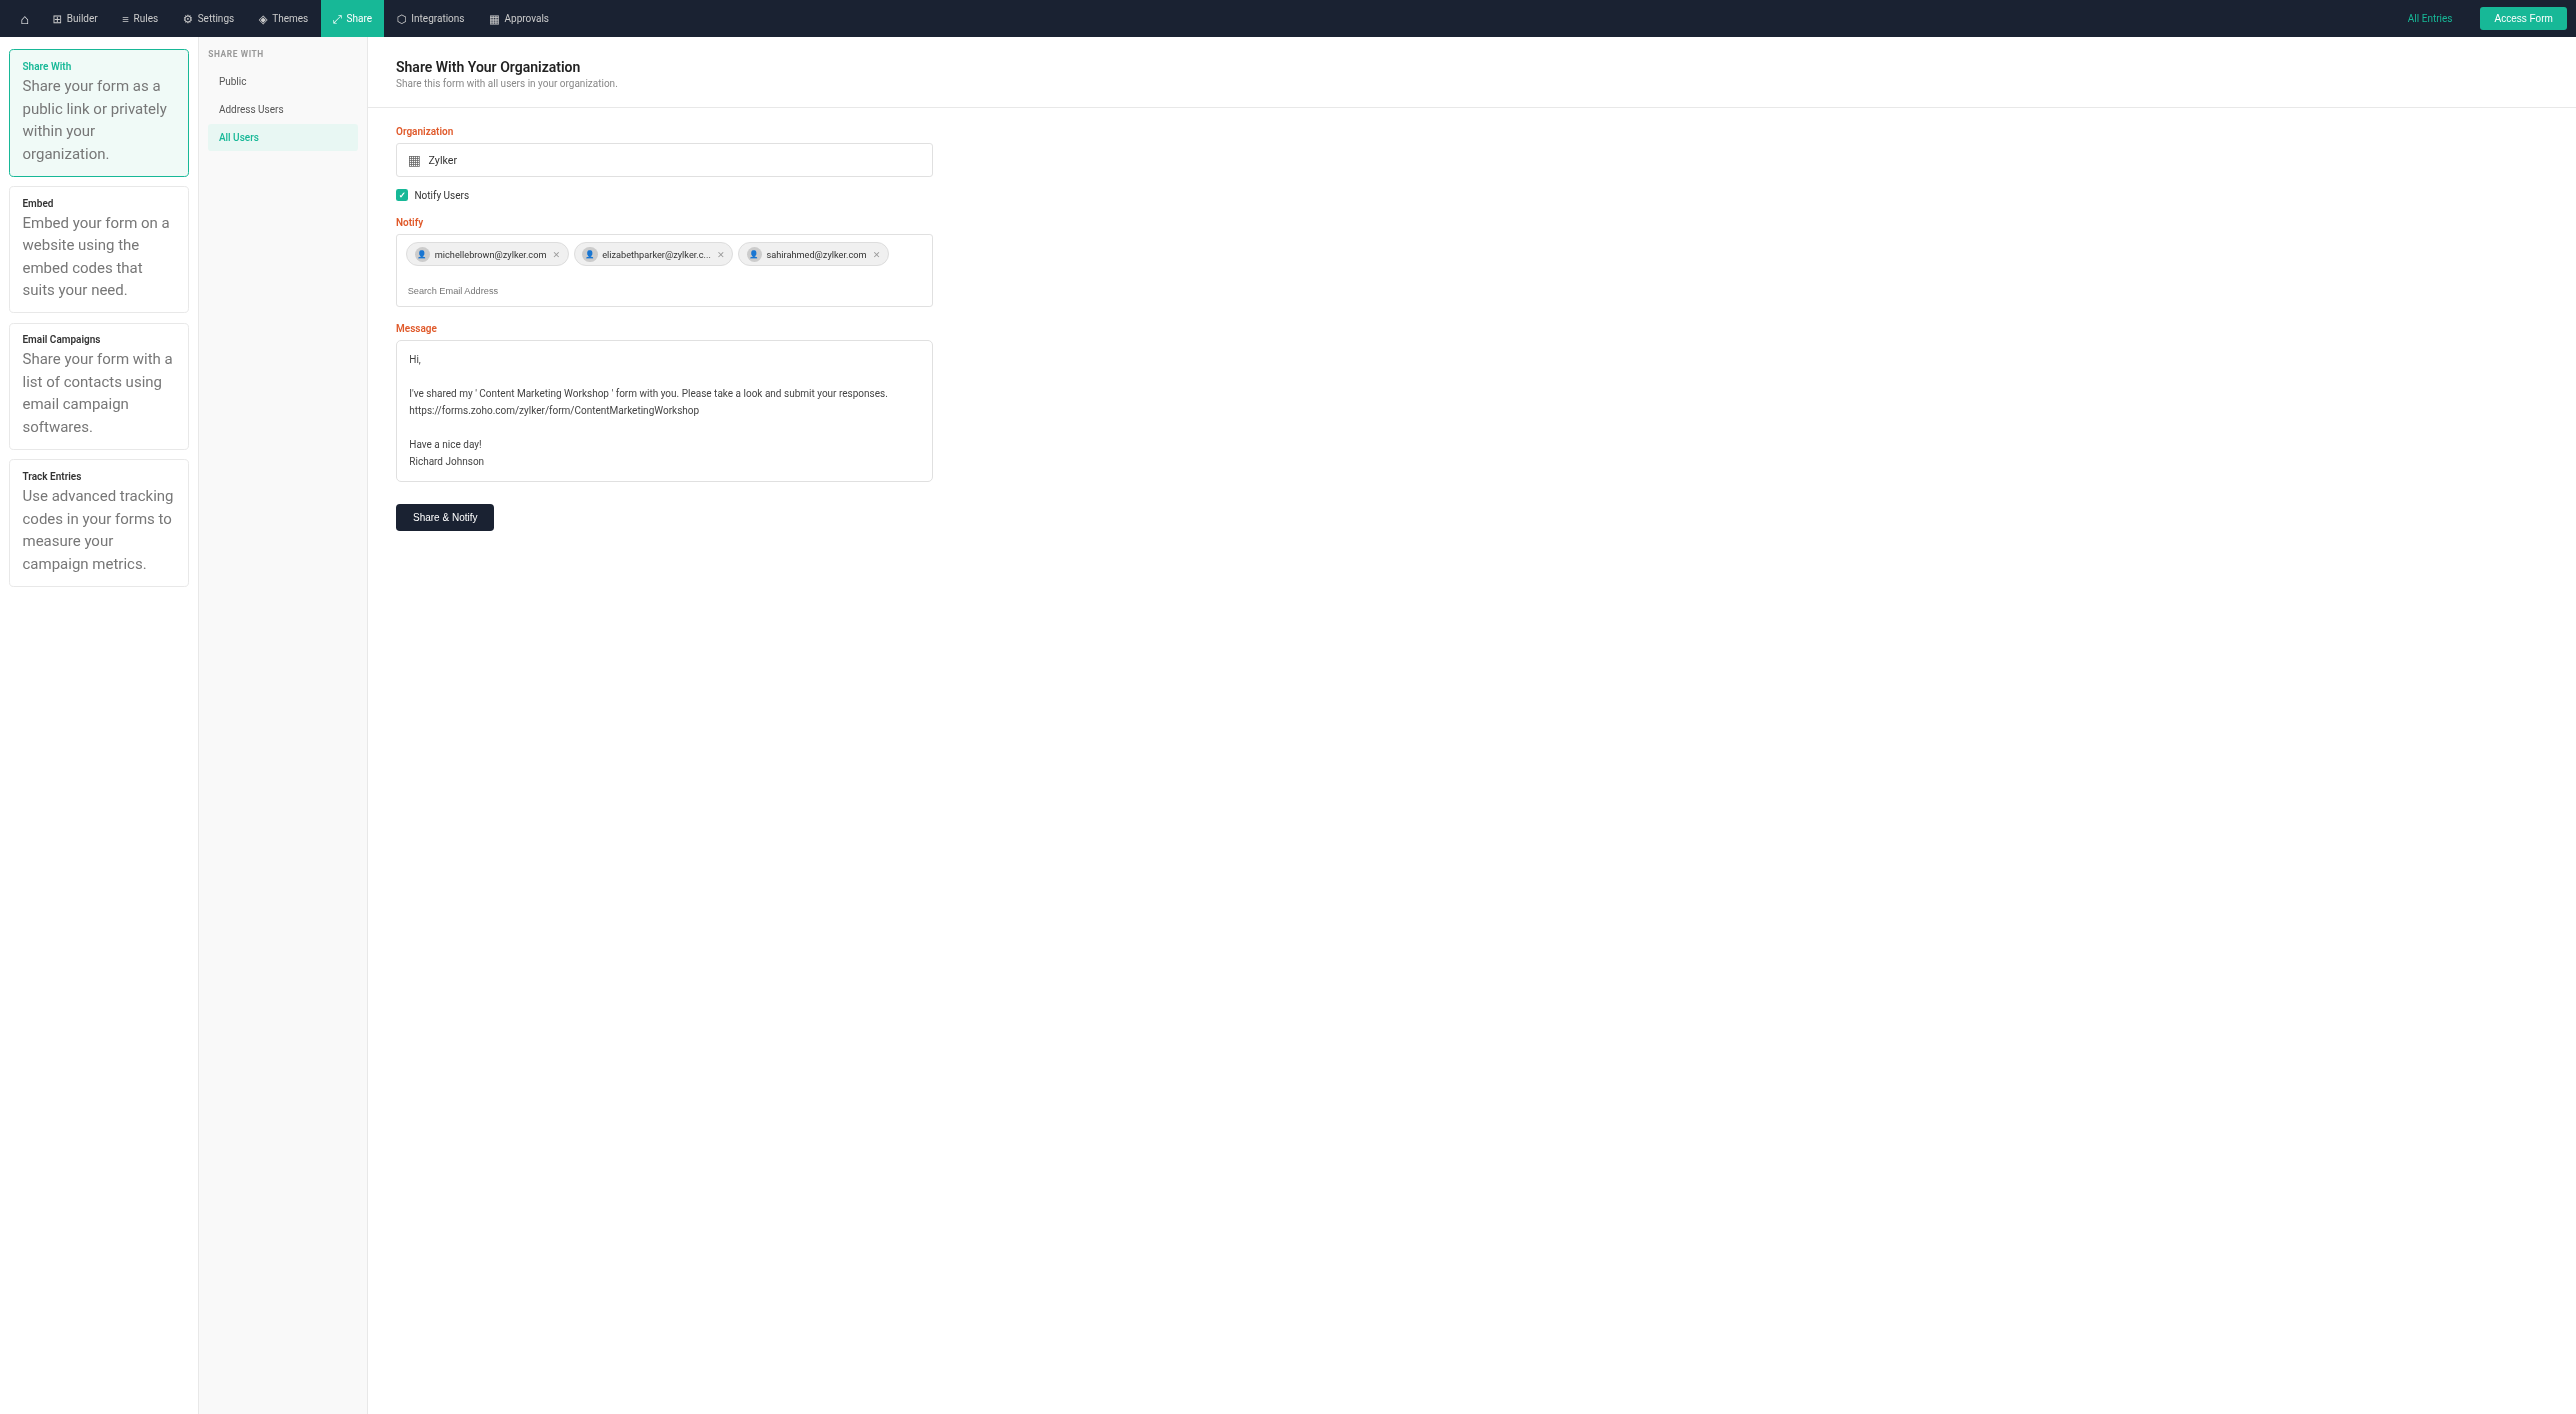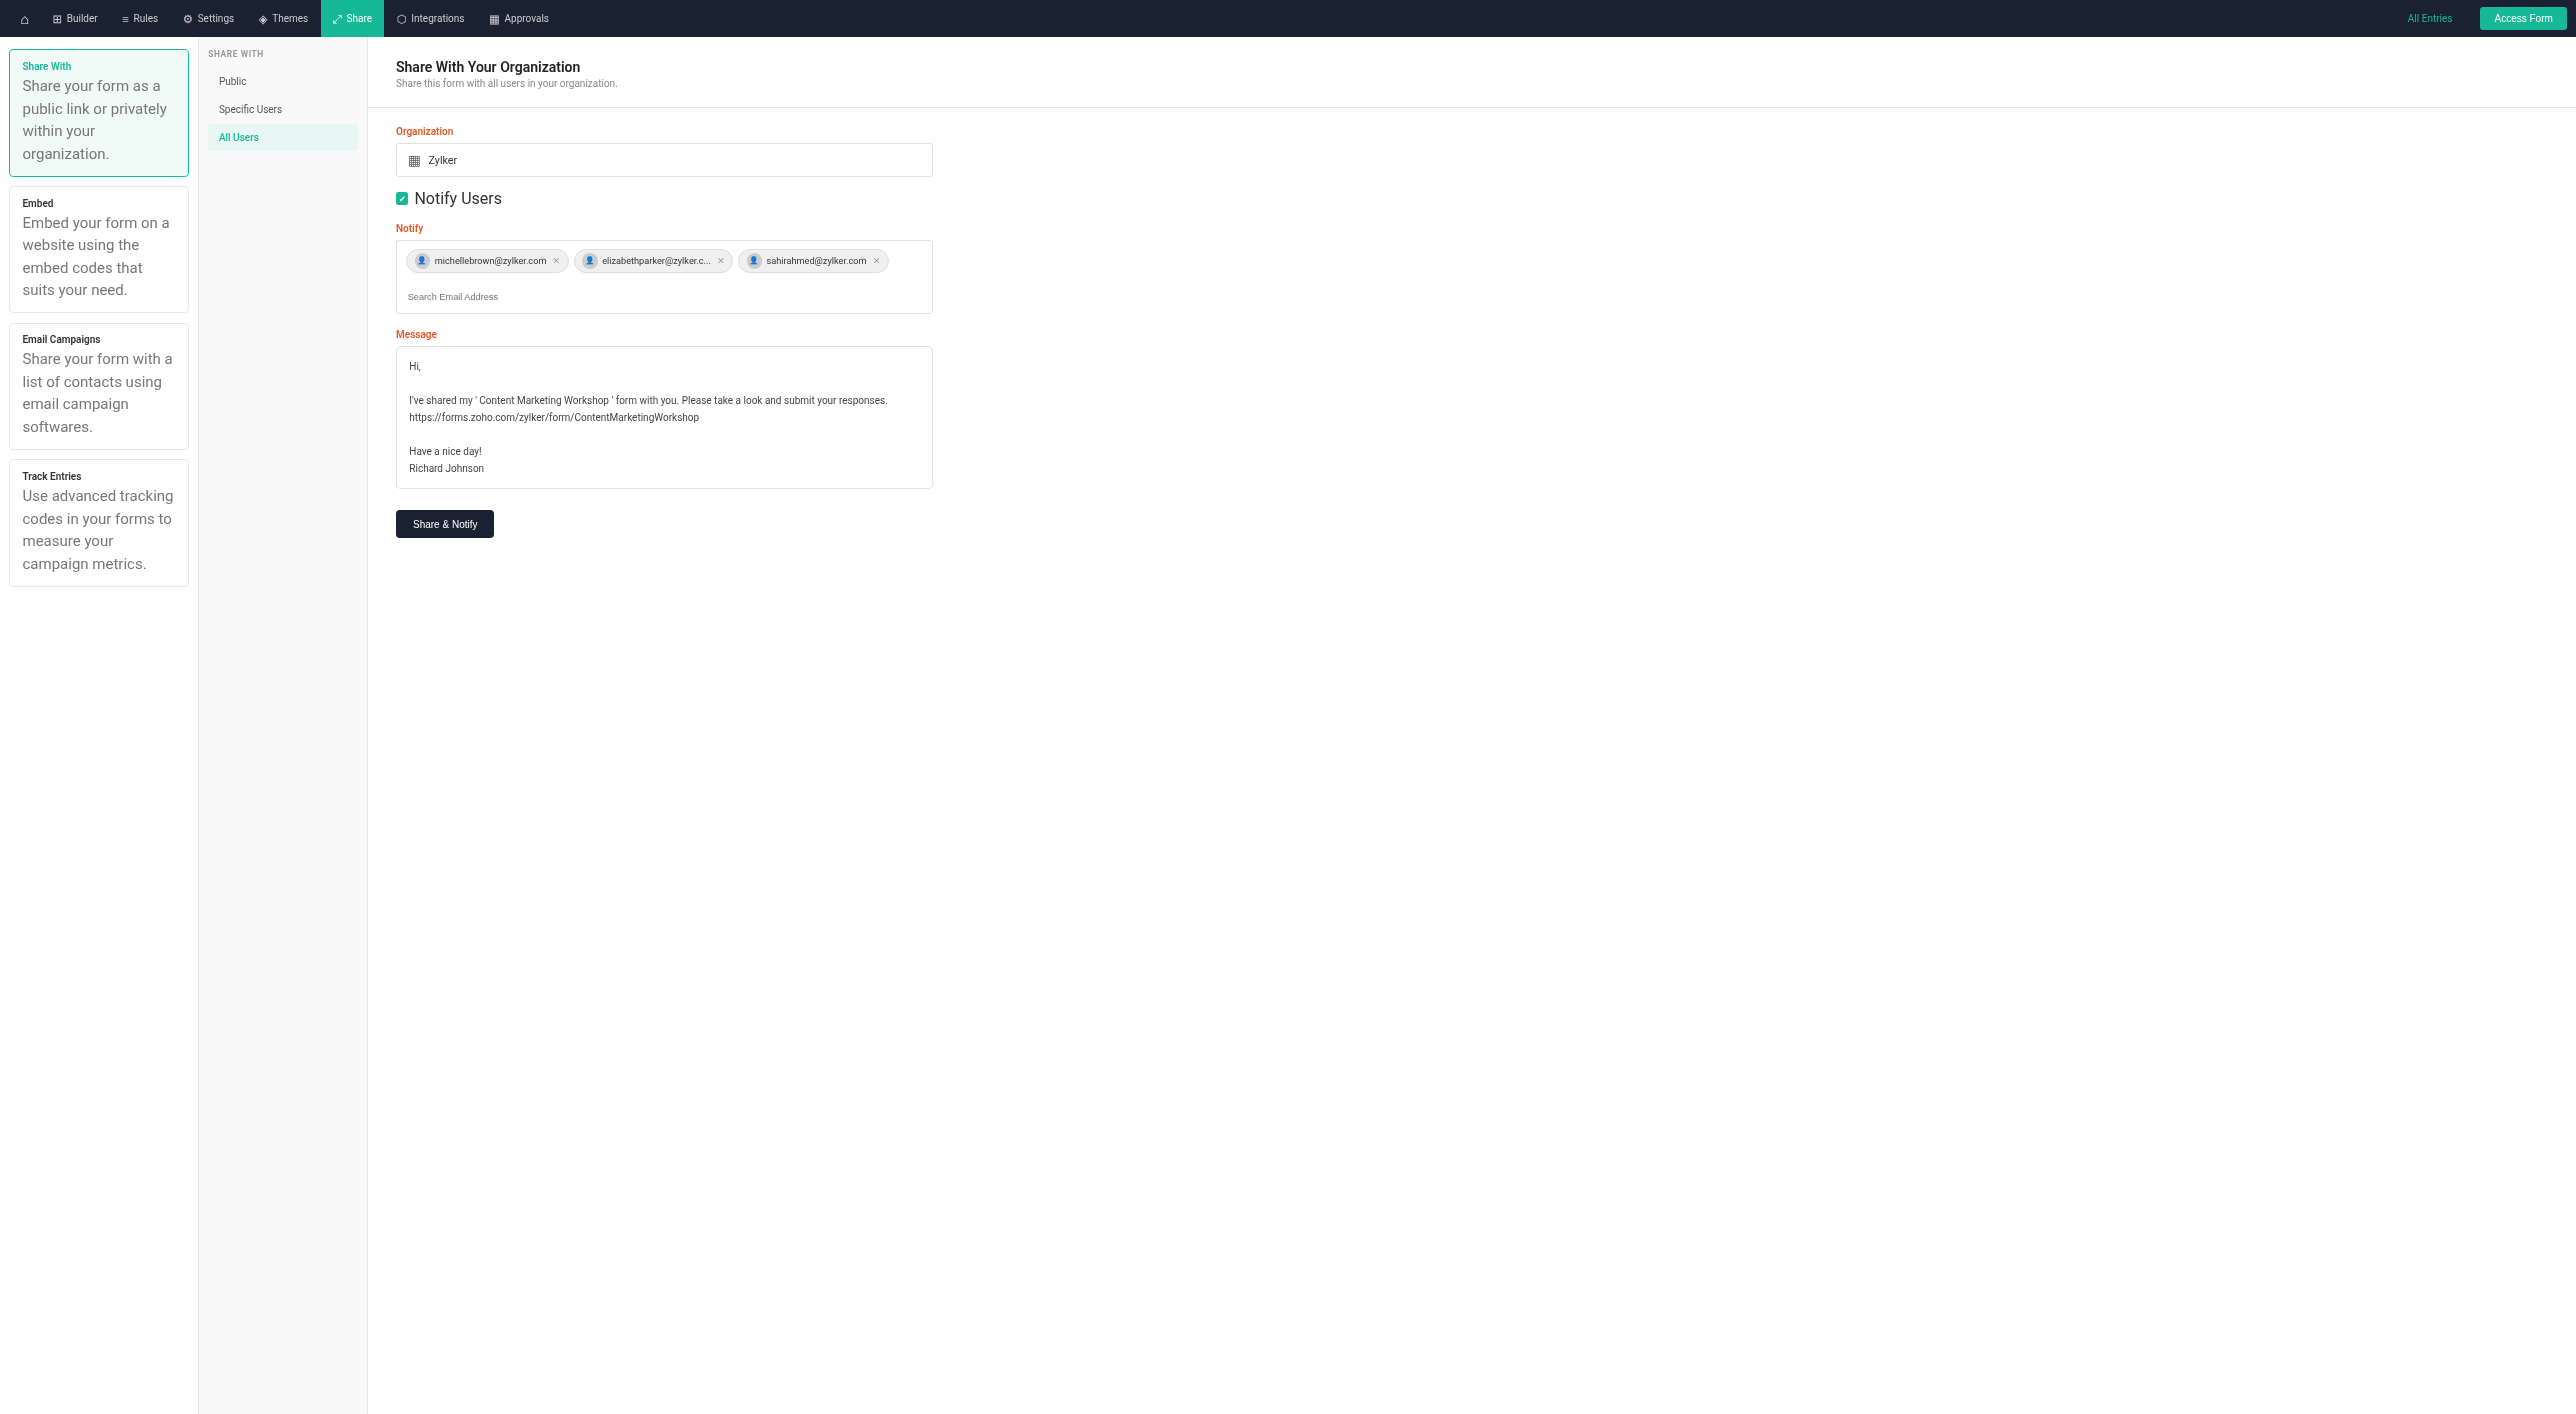--- a/index.html
+++ b/index.html
@@ -62,21 +62,21 @@
     }
     .org-icon { font-size: 14px; color: #666; }
     .org-name { font-size: 10.7px; color: #333; }
 
     .checkbox-row { display: flex; align-items: center; gap: 6.1px; margin-bottom: 15.3px; }
     .checkbox-custom {
       width: 12.3px; height: 12.3px; background: #17b897; border-radius: 2.3px;
       display: flex; align-items: center; justify-content: center; cursor: pointer;
     }
     .checkbox-custom::after { content: '✓'; color: #fff; font-size: 8.4px; font-weight: bold; }
-    .checkbox-label { font-size: 16px; color: #333; }
+    .checkbox-label { font-size: 10px; color: #333; }
 
     .notify-box {
       border: 0.8px solid #e0e0e0; border-radius: 3.1px; padding: 7.7px 9.2px;
       max-width: 537px; margin-bottom: 15.3px; background: #fff;
     }
     .notify-tags { display: flex; flex-wrap: wrap; gap: 4.6px; margin-bottom: 4.6px; }
     .notify-tag {
       display: flex; align-items: center; gap: 4.6px; background: #f0f0f0;
       border: 0.8px solid #ddd; border-radius: 15.3px; padding: 3.1px 7.7px; font-size: 9.2px; color: #333;
     }
@@ -163,21 +163,21 @@
     </div>
 
   </div>
 
   <div class="middle-panel">
     <div class="middle-panel-label">SHARE WITH</div>
     <div class="middle-item">
       <span>Public</span>
     </div>
     <div class="middle-item">
-      <span>Specific Users</span>
+      <span>Address Users</span>
     </div>
     <div class="middle-item active">
       <span>All Users</span>
     </div>
   </div>
 
   <div class="main-content">
 
     <div class="content-title">Share With Your Organization</div>
     <div class="content-subtitle">Share this form with all users in your organization.</div>

